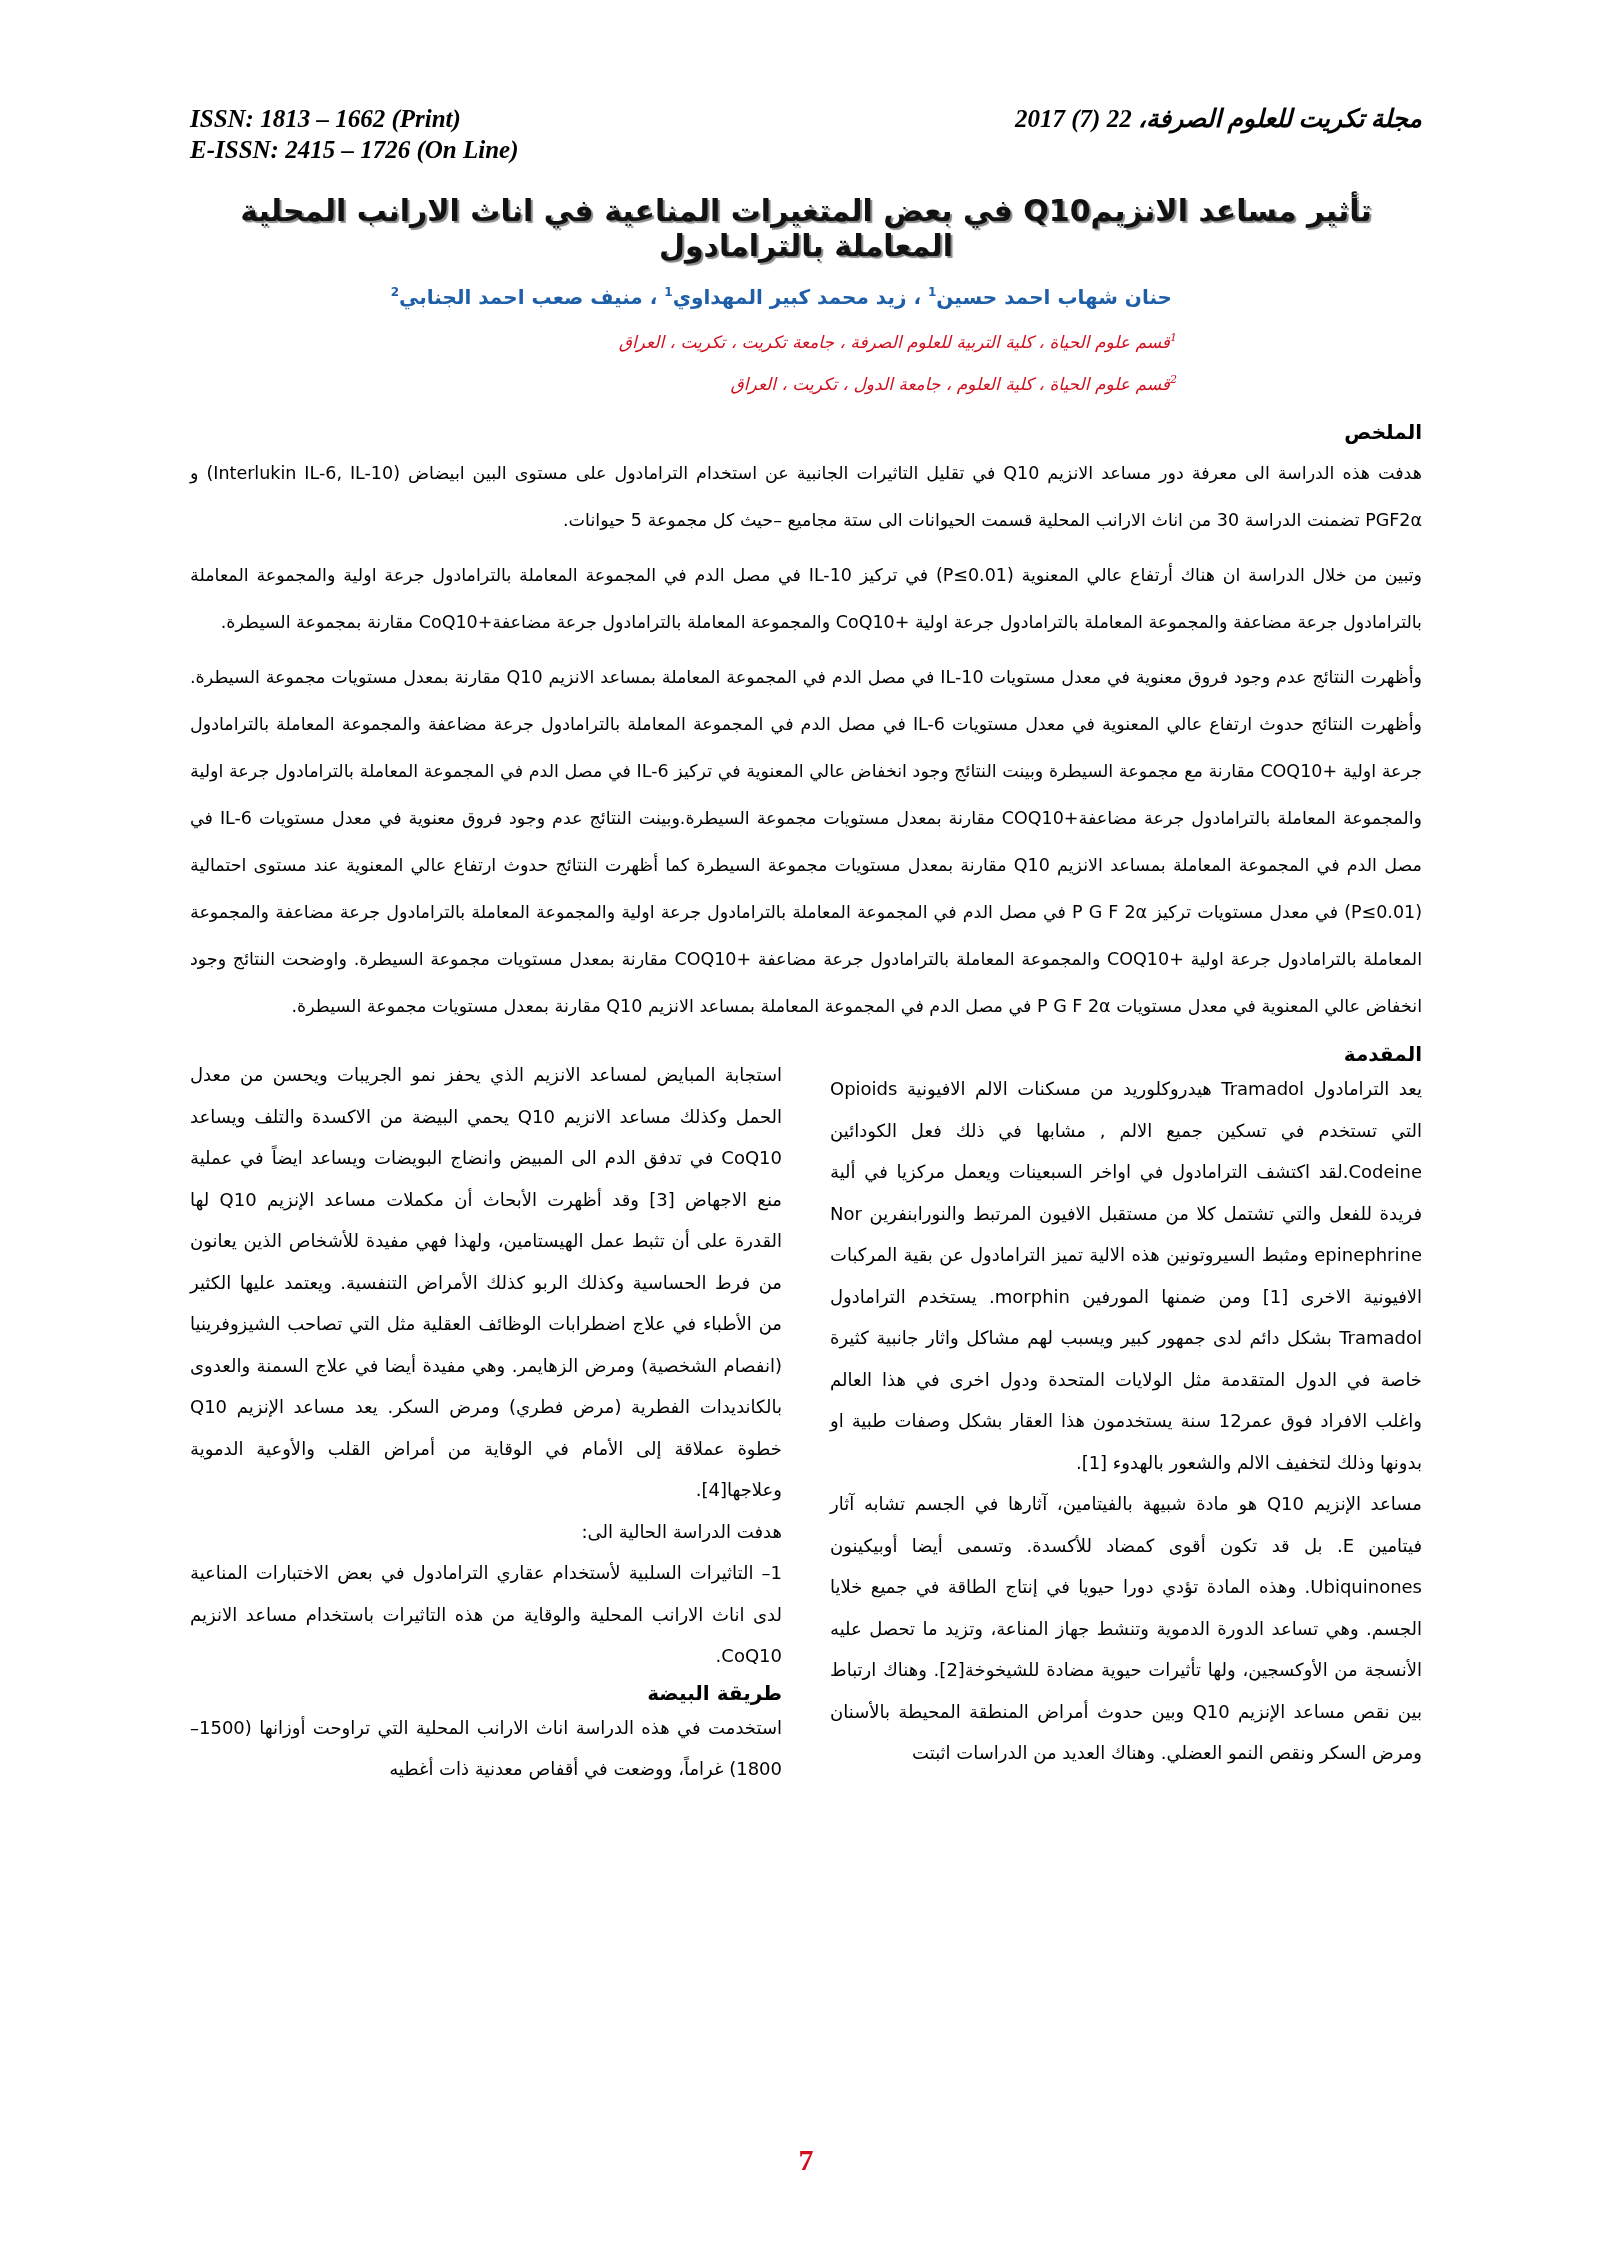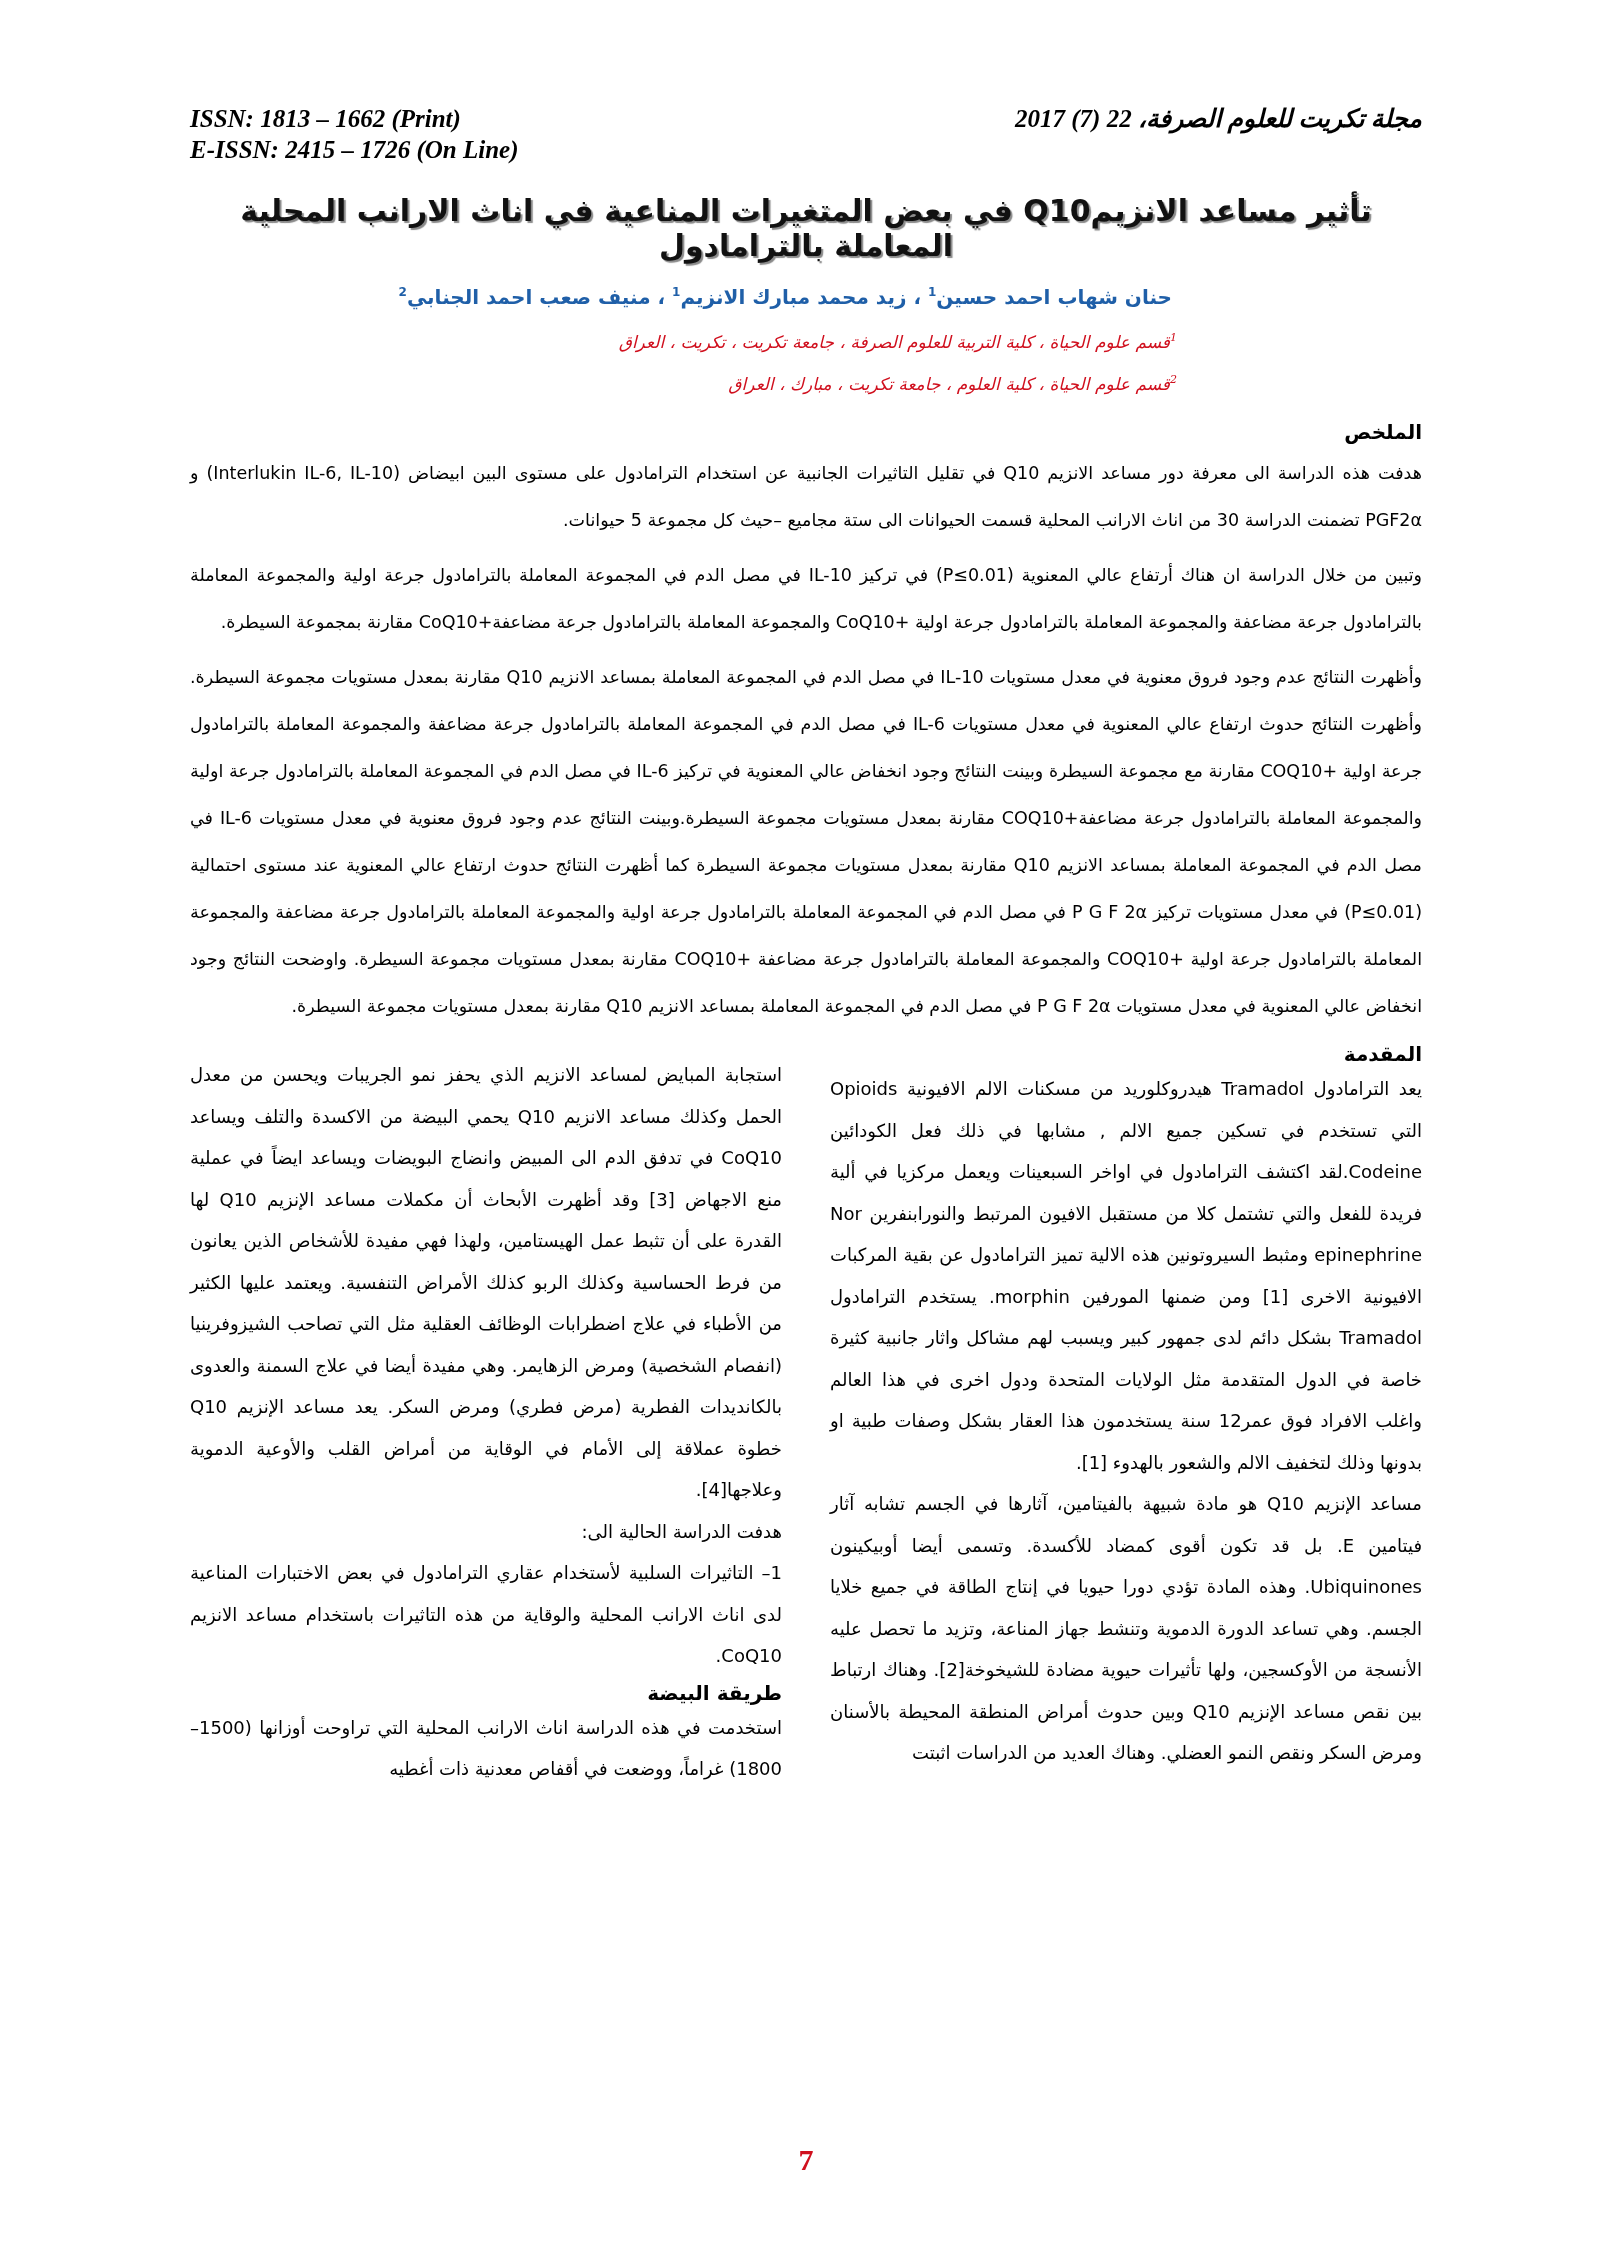--- a/index.html
+++ b/index.html
@@ -126,26 +126,26 @@
     <div class="hdr-left">
       <div>ISSN: 1813 – 1662 (Print)</div>
       <div>E-ISSN: 2415 – 1726 (On Line)</div>
     </div>
     <div class="hdr-right">مجلة تكريت للعلوم الصرفة، 22 (7) 2017</div>
   </div>
 
   <div class="title">تأثير مساعد الانزيمQ10 في بعض المتغيرات المناعية في اناث الارانب المحلية المعاملة بالترامادول</div>
 
   <div class="authors">
-    <span>حنان شهاب احمد حسين</span><sup>1</sup><span> ، </span><span>زيد محمد مبارك الانزيم</span><sup>1</sup><span> ، </span><span>منيف صعب احمد الجنابي</span><sup>2</sup>
+    <span>حنان شهاب احمد حسين</span><sup>1</sup><span> ، </span><span>زيد محمد كبير المهداوي</span><sup>1</sup><span> ، </span><span>منيف صعب احمد الجنابي</span><sup>2</sup>
   </div>
 
   <div style="margin-top:10px;">
     <div class="affil"><sup>1</sup><span>قسم علوم الحياة ، كلية التربية للعلوم الصرفة ، جامعة تكريت ، تكريت ، العراق</span></div>
-    <div class="affil"><sup>2</sup><span>قسم علوم الحياة ، كلية العلوم ، جامعة تكريت ، مبارك ، العراق</span></div>
+    <div class="affil"><sup>2</sup><span>قسم علوم الحياة ، كلية العلوم ، جامعة الدول ، تكريت ، العراق</span></div>
   </div>
 
   <section class="abstract">
     <h2 class="sec">الملخص</h2>
     <p>هدفت هذه الدراسة الى معرفة دور مساعد الانزيم Q10 في تقليل التاثيرات الجانبية عن استخدام الترامادول على مستوى البين ابيضاض (Interlukin IL-6, IL-10) و PGF2α تضمنت الدراسة 30 من اناث الارانب المحلية قسمت الحيوانات الى ستة مجاميع –حيث كل مجموعة 5 حيوانات.</p>
     <p>وتبين من خلال الدراسة ان هناك أرتفاع عالي المعنوية (P≤0.01) في تركيز IL-10 في مصل الدم في المجموعة المعاملة بالترامادول جرعة اولية والمجموعة المعاملة بالترامادول جرعة مضاعفة والمجموعة المعاملة بالترامادول جرعة اولية +CoQ10 والمجموعة المعاملة بالترامادول جرعة مضاعفة+CoQ10 مقارنة بمجموعة السيطرة.</p>
     <p>وأظهرت النتائج عدم وجود فروق معنوية في معدل مستويات IL-10 في مصل الدم في المجموعة المعاملة بمساعد الانزيم Q10 مقارنة بمعدل مستويات مجموعة السيطرة. وأظهرت النتائج حدوث ارتفاع عالي المعنوية في معدل مستويات IL-6 في مصل الدم في المجموعة المعاملة بالترامادول جرعة مضاعفة والمجموعة المعاملة بالترامادول جرعة اولية +COQ10 مقارنة مع مجموعة السيطرة وبينت النتائج وجود انخفاض عالي المعنوية في تركيز IL-6 في مصل الدم في المجموعة المعاملة بالترامادول جرعة اولية والمجموعة المعاملة بالترامادول جرعة مضاعفة+COQ10 مقارنة بمعدل مستويات مجموعة السيطرة.وبينت النتائج عدم وجود فروق معنوية في معدل مستويات IL-6 في مصل الدم في المجموعة المعاملة بمساعد الانزيم Q10 مقارنة بمعدل مستويات مجموعة السيطرة كما أظهرت النتائج حدوث ارتفاع عالي المعنوية عند مستوى احتمالية (P≤0.01) في معدل مستويات تركيز P G F 2α في مصل الدم في المجموعة المعاملة بالترامادول جرعة اولية والمجموعة المعاملة بالترامادول جرعة مضاعفة والمجموعة المعاملة بالترامادول جرعة اولية +COQ10 والمجموعة المعاملة بالترامادول جرعة مضاعفة +COQ10 مقارنة بمعدل مستويات مجموعة السيطرة. واوضحت النتائج وجود انخفاض عالي المعنوية في معدل مستويات P G F 2α في مصل الدم في المجموعة المعاملة بمساعد الانزيم Q10 مقارنة بمعدل مستويات مجموعة السيطرة.</p>
   </section>
 
   <div class="cols">

